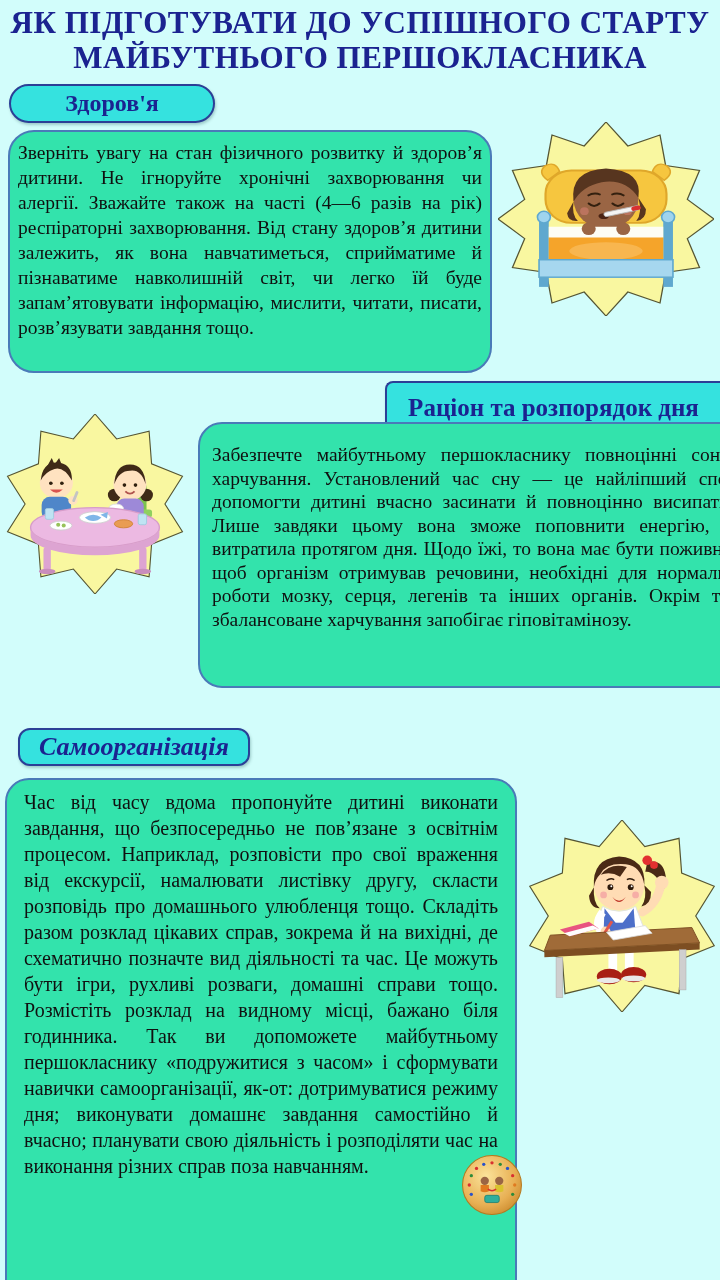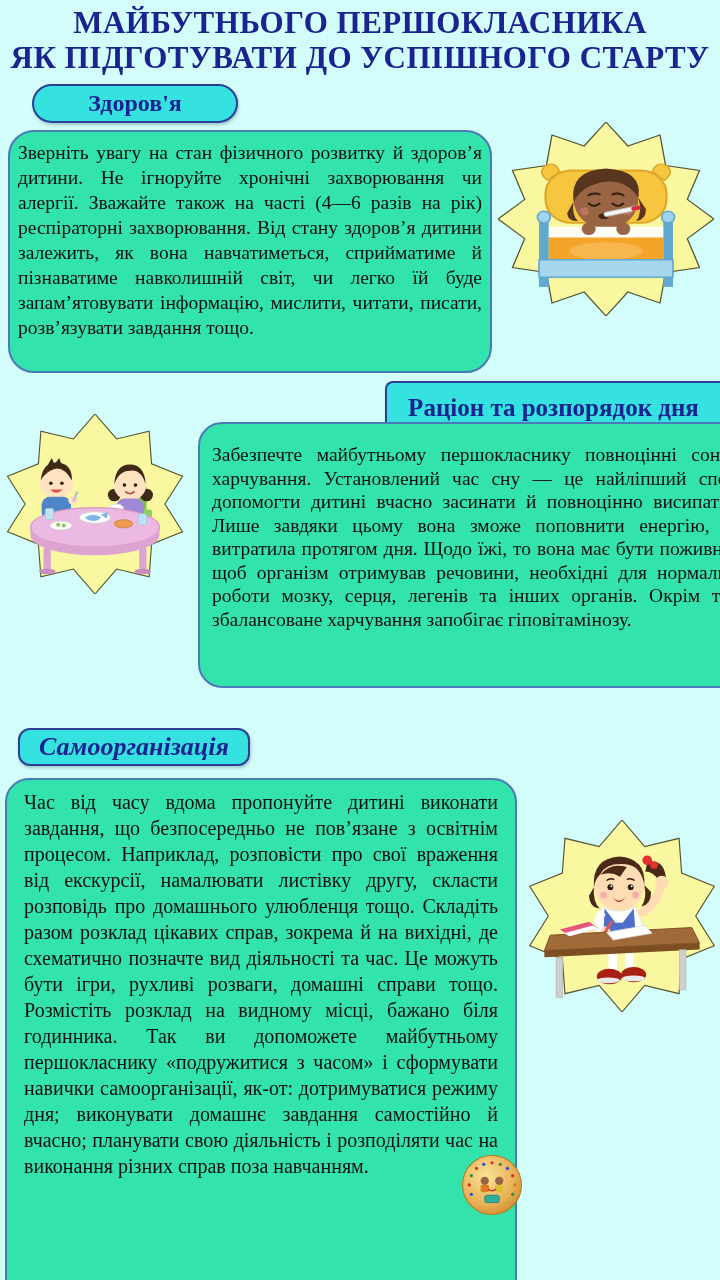--- a/index.html
+++ b/index.html
@@ -24,21 +24,21 @@
     text-align:center;font-weight:bold;font-size:31px;line-height:35px;
     color:var(--title-text);letter-spacing:0.5px;
   }
   .badge{
     position:absolute;box-sizing:border-box;
     background:var(--badge-fill);border:2px solid var(--badge-border);
     color:var(--title-text);font-weight:bold;
     display:flex;align-items:center;justify-content:center;
     box-shadow:1px 2px 3px rgba(0,60,60,.25);
   }
-  .badge-health{left:32px;top:84px;width:206px;height:39px;border-radius:20px;font-size:24px;text-align:right;}
+  .badge-health{left:9px;top:84px;width:206px;height:39px;border-radius:20px;font-size:24px;text-align:right;}
   .badge-ration{left:385px;top:381px;right:0;height:54px;border-radius:8px 0 0 8px;border-right:none;font-size:25px;align-items:center;}
   .badge-selforg{left:18px;top:728px;width:232px;height:38px;border-radius:12px;font-size:26px;font-style:italic;}
   .panel{
     position:absolute;box-sizing:border-box;
     background:var(--panel-fill);border:2px solid var(--panel-border);
     color:var(--body-text);
     text-align:justify;
   }
   .panel p{margin:0;text-align:justify;text-align-last:left;}
   .panel-health{left:8px;top:130px;width:484px;height:243px;border-radius:26px;padding:8px 8px;font-size:19.5px;line-height:25px;}
@@ -51,22 +51,22 @@
   .star-selforg{left:525px;top:820px;width:194px;height:192px;}
   .logo{position:absolute;left:461px;top:1154px;width:62px;height:62px;}
   .logo svg{display:block;width:100%;height:100%;}
 </style>
 </head>
 <body>
 
 <div class="poster">
 
   <header class="title">
+    <div>ЯК ПІДГОТУВАТИ ДО УСПІШНОГО СТАРТУ</div>
     <div>МАЙБУТНЬОГО ПЕРШОКЛАСНИКА</div>
-    <div>ЯК ПІДГОТУВАТИ ДО УСПІШНОГО СТАРТУ</div>
   </header>
 
   <div class="badge badge-health">
     <span>Здоров'я</span>
   </div>
 
   <section class="panel panel-health">
     <p>Зверніть увагу на стан фізичного розвитку й здоров’я дитини. Не ігноруйте хронічні захворювання чи алергії. Зважайте також на часті (4—6 разів на рік) респіраторні захворювання. Від стану здоров’я дитини залежить, як вона навчатиметься, сприйматиме й пізнаватиме навколишній світ, чи легко їй буде запам’ятовувати інформацію, мислити, читати, писати, розв’язувати завдання тощо.</p>
   </section>
 

